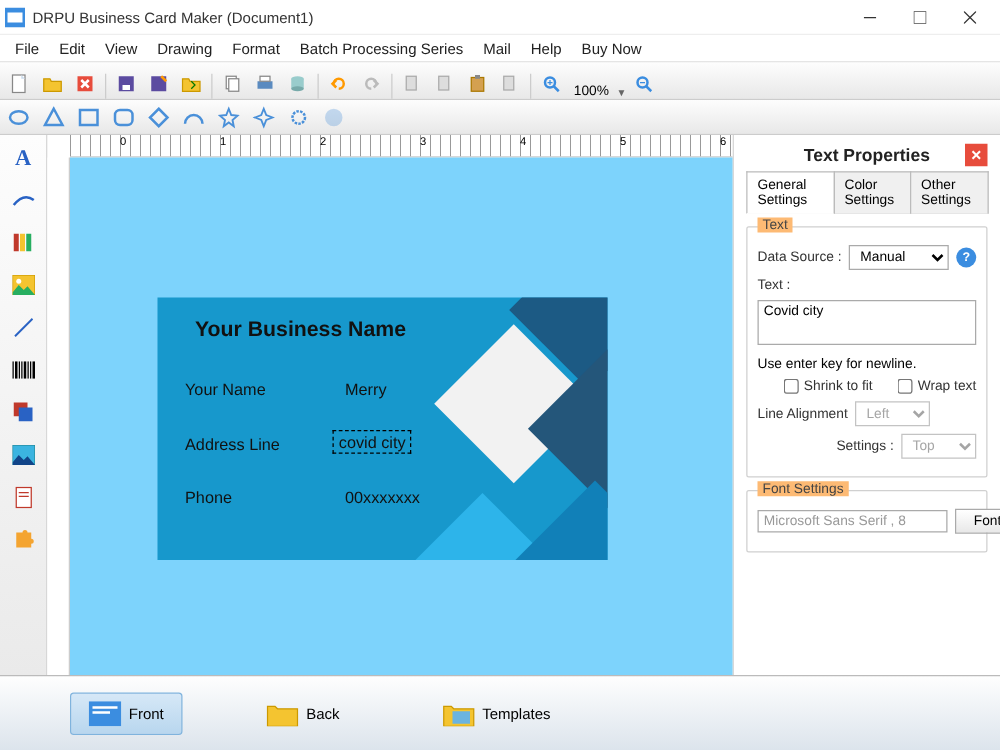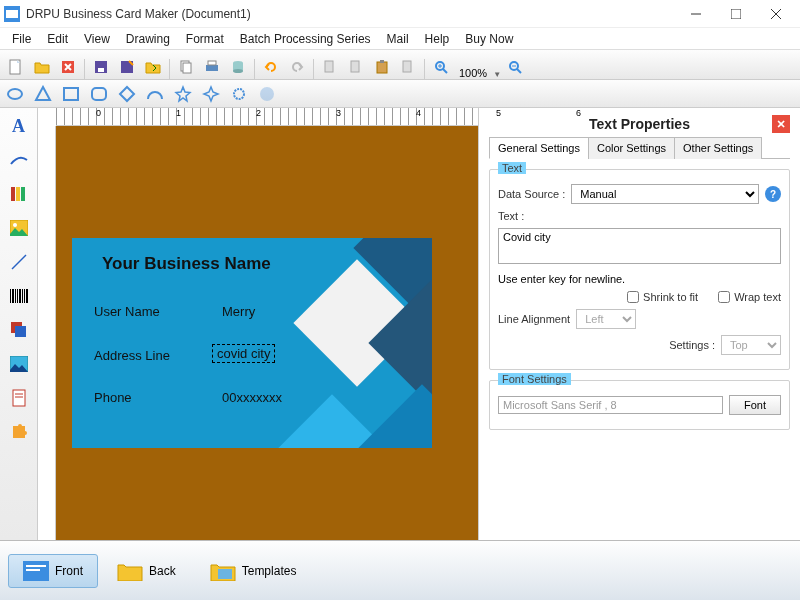--- a/index.html
+++ b/index.html
@@ -19,47 +19,47 @@
 .main { height: 432px; display: flex; }
 .leftbar { width: 38px; background: linear-gradient(#fdfdfd,#eaeaea); border-right: 1px solid #ccc; display: flex; flex-direction: column; align-items: center; padding-top: 6px; gap: 10px; }
 .lbtn { width: 26px; height: 24px; display:flex;align-items:center;justify-content:center; }
 .canvaswrap { flex: 1; display: flex; flex-direction: column; background: #fff; }
 .ruler-h { height: 18px; background: #fff; border-bottom: 1px solid #ccc; position: relative; margin-left:18px; }
 .ruler-h .ticks { position:absolute; top:0; left:0; right:0; height:100%; background: repeating-linear-gradient(to right, #999 0, #999 1px, transparent 1px, transparent 8px); }
 .ruler-h .nums { position:absolute; top:0; left:0; display:flex; font-size:9px; }
 .ruler-h .nums span { width:80px; }
 .workspace { flex:1; display:flex; }
 .ruler-v { width:18px; background:#fff; border-right:1px solid #ccc; }
-.canvas { flex:1; background:#a16207; position:relative; display:flex; align-items:center; justify-content:center; overflow:hidden; }
+.canvas { flex:1; background:#7dd3fc; position:relative; display:flex; align-items:center; justify-content:center; overflow:hidden; }
 .card { width: 360px; height: 210px; background:#1798cc; position:relative; overflow:hidden; margin-left:-30px; margin-top:20px;}
 .card .title { position:absolute; top:16px; left:30px; font-size:17px; font-weight:bold; color:#111; }
 .card .label { position:absolute; font-size:13px; color:#111; }
 .card .selbox { position:absolute; border:1px dashed #000; padding:1px 4px; }
 .diamond { position:absolute; width:90px; height:90px; transform:rotate(45deg); }
-.props { width: 322px; background:#fff; border-left:1px solid #ccc; padding:8px 10px; display:flex; flex-direction:column; }
+.props { width: 214px; background:#fff; border-left:1px solid #ccc; padding:8px 10px; display:flex; flex-direction:column; }
 .props .hd { display:flex; align-items:center; justify-content:center; position:relative; margin-bottom:4px; }
 .props .hd h3 { font-size:14px; font-weight:bold; color:#222; }
 .props .hd .close { position:absolute; right:0; width:18px; height:18px; background:#e74c3c; color:#fff; display:flex;align-items:center;justify-content:center; font-weight:bold; font-size:11px;}
 .tabs { display:flex; border-bottom:1px solid #bbb; }
 .tab { padding:4px 8px; font-size:11px; border:1px solid #bbb; border-bottom:none; background:#f0f0f0; margin-right:-1px; position:relative; top:1px; }
 .tab.active { background:#fff; border-bottom:1px solid #fff; }
 .group { border:1px solid #d0d0d0; margin-top:10px; padding:8px; border-radius:2px; position:relative; }
-.group .glabel { position:absolute; top:-8px; left:8px; background:#7dd3fc; padding:0 4px; font-size:11px; color:#444; }
+.group .glabel { position:absolute; top:-8px; left:8px; background:#fdba74; padding:0 4px; font-size:11px; color:#444; }
 .row { display:flex; align-items:center; margin:6px 0; gap:6px; font-size:11px; }
 .row label { color:#333; }
 select,input[type=text],textarea,button.small { font-size:11px; border:1px solid #aaa; padding:2px 4px; background:#fff; }
 textarea { width:100%; height:36px; resize:none; }
 select { height:20px; }
 .cb { display:flex; align-items:center; gap:4px; font-size:11px; }
 .cb input { width:12px; height:12px; }
 .help { width:16px;height:16px;border-radius:50%;background:#3b8de0;color:#fff;font-size:10px;display:flex;align-items:center;justify-content:center;font-weight:bold; }
 .disabled { color:#999; }
 button.small { background:linear-gradient(#fff,#e8e8e8); padding:3px 14px; }
 .bottombar { height:60px; background:linear-gradient(#fefefe,#dce4ec); border-top:1px solid #bbb; display:flex; align-items:center; padding:0 8px; gap:4px; }
-.bbtn { display:flex; align-items:center; gap:6px; padding:6px 14px; border:1px solid transparent; border-radius:3px; font-size:12px; }
+.bbtn { display:flex; align-items:center; gap:6px; padding:6px 14px; border:1px solid transparent; border-radius:3px; font-size:12px;margin-left:48px; }
 .bbtn.active { background:linear-gradient(#d6e8f7,#b8d6ee); border:1px solid #7fb3dd; }
 </style>
 </head>
 <body>
 
 <div class="titlebar">
   <svg class="icon" viewBox="0 0 16 16">
       <rect width="16" height="16" fill="#3b8de0"></rect>
       <rect x="2" y="4" width="12" height="8" fill="#fff"></rect>
     </svg>
@@ -343,21 +343,21 @@
     <div class="workspace">
       <div class="ruler-v"></div>
       <div class="canvas">
         <div class="card">
           <div class="diamond" style="background:#1c5a84;right:-30px;top:-35px"></div>
           <div class="diamond" style="background:#f2f2f2;right:30px;top:40px"></div>
           <div class="diamond" style="background:#24567a;right:-45px;top:60px"></div>
           <div class="diamond" style="background:#2db4ea;right:55px;bottom:-55px"></div>
           <div class="diamond" style="background:#1180b8;right:-35px;bottom:-45px"></div>
           <div class="title">Your Business Name</div>
-          <div class="label" style="top:66px;left:22px">User Name</div>
+          <div class="label" style="top:66px;left:22px">Your Name</div>
           <div class="label" style="top:66px;left:150px">Merry</div>
           <div class="label" style="top:110px;left:22px">Address Line</div>
           <div class="label selbox" style="top:106px;left:140px">covid city</div>
           <div class="label" style="top:152px;left:22px">Phone</div>
           <div class="label" style="top:152px;left:150px">00xxxxxxx</div>
         </div>
       </div>
     </div>
   </div>
 

